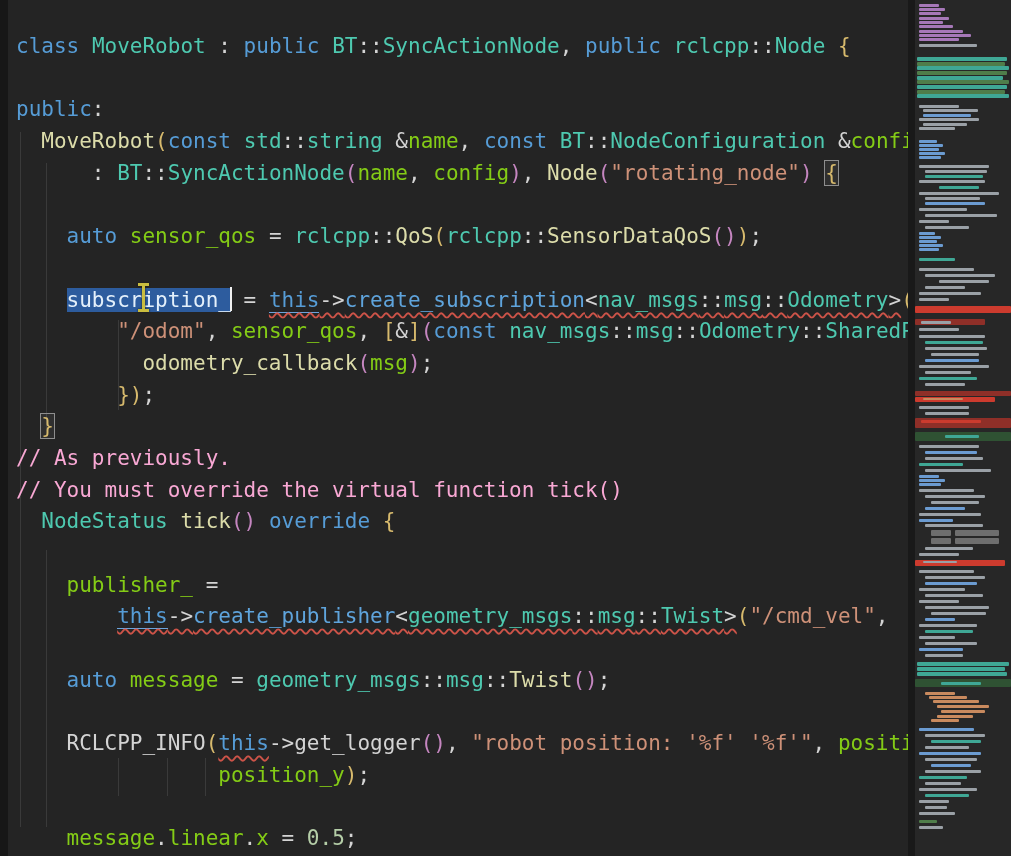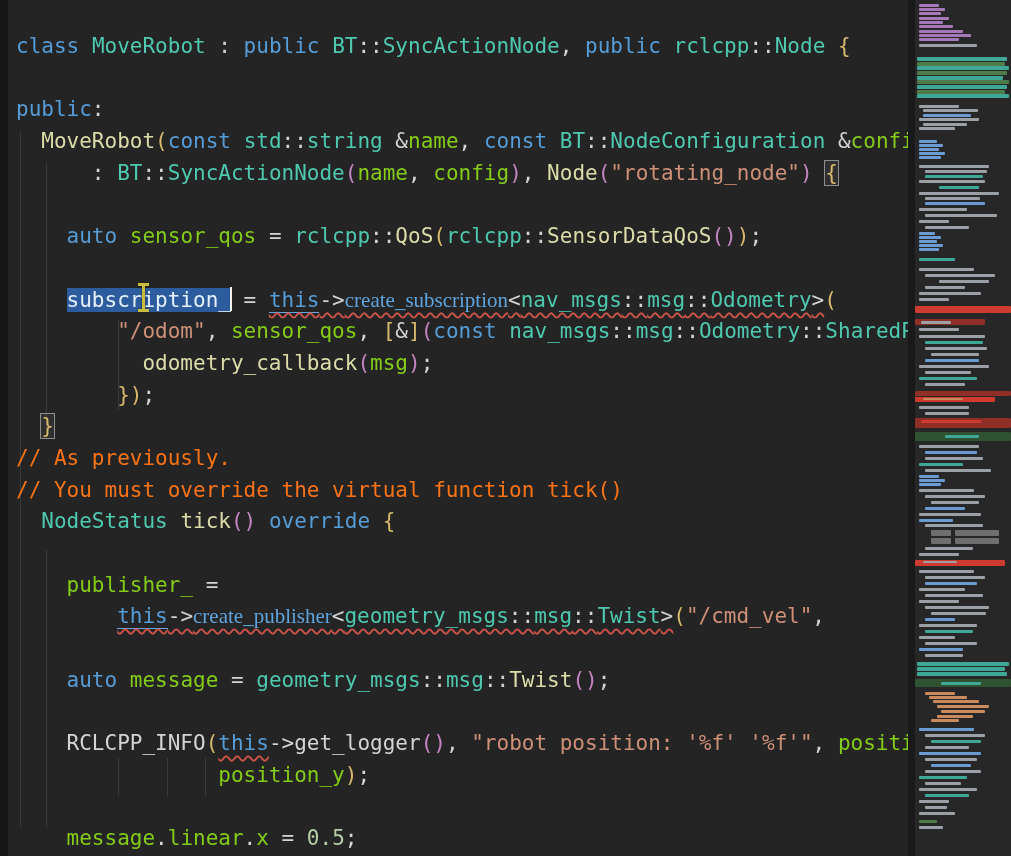--- a/index.html
+++ b/index.html
@@ -11,23 +11,23 @@
   .editor{position:absolute;left:0;top:0;width:908px;height:856px;overflow:hidden;}
   .left-edge{position:absolute;left:0;top:0;width:8px;height:856px;background:#171717;}
   .code{
     position:absolute;left:16px;top:31px;width:2000px;
     font-size:21px;line-height:31.7px;white-space:pre;
     color:#d4d4d4;
   }
   .line{height:31.7px;position:relative;}
   
   .c-kw{color:#569cd6;} .c-ty{color:#4ec9b0;} .c-fn{color:#dcdcaa;}
-  .c-va{color:#84cc16;} .c-st{color:#ce9178;} .c-cm{color:#f97316;}
+  .c-va{color:#84cc16;} .c-st{color:#ce9178;} .c-cm{color:#f9a8d4;}
   .c-pu{color:#d4d4d4;} .c-br{color:#d7ba6d;} .c-or{color:#c586c0;}
-  .c-nu{color:#b5cea8;} .c-mc{color:#d4d4d4;} .c-mb{color:#5fa4dc;font-family:Liberation Serif, serif;}
+  .c-nu{color:#b5cea8;} .c-mc{color:#d4d4d4;} .c-mb{color:#5fa4dc;}
   .wavy{text-decoration:underline wavy #cd5348;text-decoration-thickness:1.5px;text-underline-offset:5px;}
   .lnk{border-bottom:1.5px solid #6ca3dc;}
   .sel{background:#2d5c9e;color:#e4f0fb;}
   .box{outline:1px solid #8e8e8e;outline-offset:0px;background:rgba(255,255,255,0.05);}
   .cursor{display:inline-block;width:2px;height:24px;background:#f0f0f0;vertical-align:middle;margin:0 -1px 4px -1px;}
   .indent-guide{position:absolute;width:1px;background:rgba(255,255,255,0.10);}
   
   .ibeam{position:absolute;left:137px;top:283px;width:13px;height:29px;pointer-events:none;filter:drop-shadow(0 0 1px #1a1a1a);}
   .ibeam .stem{position:absolute;left:5px;top:2px;width:3px;height:25px;background:#c9bd3f;}
   .ibeam .cap{position:absolute;width:11px;height:3px;left:1px;background:#c9bd3f;}

